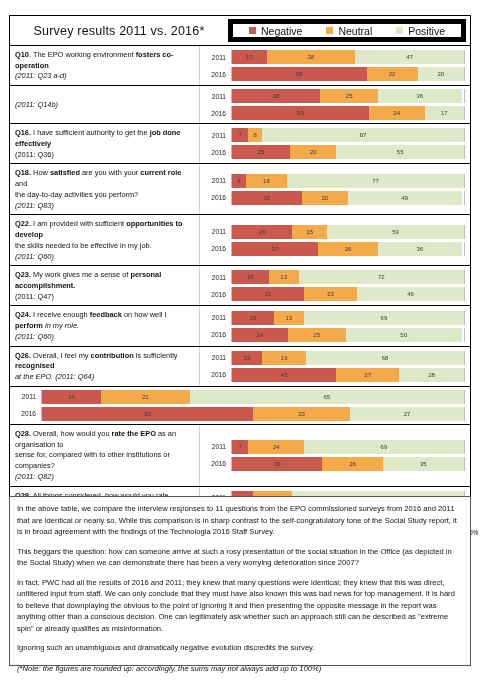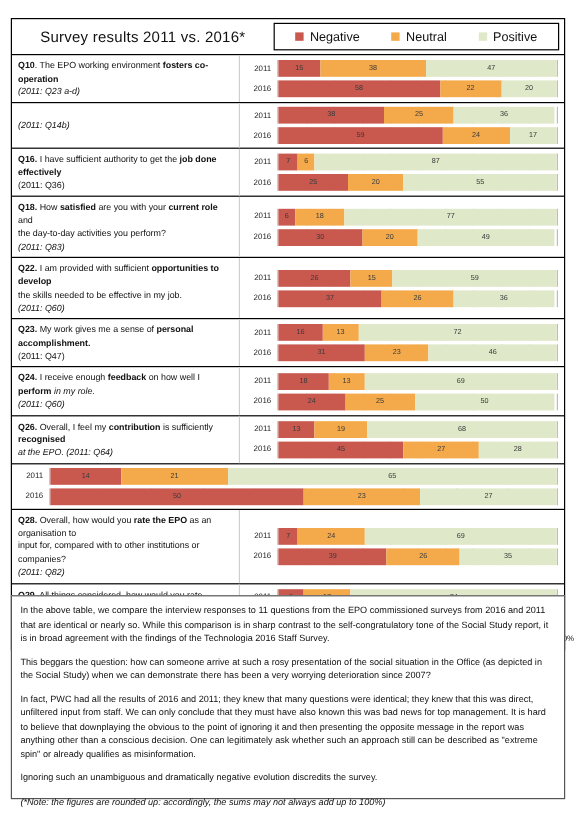--- a/index.html
+++ b/index.html
@@ -12,21 +12,21 @@
     border:1.4px solid #000;box-sizing:border-box;background:#fff;
   }
   .chart-head{
     display:flex;align-items:stretch;height:29px;border-bottom:1.4px solid #000;
   }
   .chart-title{
     flex:0 0 218px;display:flex;align-items:center;justify-content:center;
     font-size:12.5px;letter-spacing:.2px;color:#111;
   }
   .legend{
-    flex:1;margin:3px 4px 3px 0;border:1px solid #000000;background:#fff;
+    flex:1;margin:3px 4px 3px 0;border:5px solid #000000;background:#fff;
     display:flex;align-items:center;justify-content:space-around;padding:0 4px;
   }
   .legend-item{display:flex;align-items:center;gap:5px;font-size:10.5px;}
   .swatch{width:7px;height:7px;display:inline-block;}
 
   
   .qrow{display:flex;border-bottom:1.2px solid #000;}
   .qrow:last-of-type{border-bottom:none;}
   .qtext{
     flex:0 0 190px;box-sizing:border-box;padding:4px 4px 3px 5px;
@@ -543,21 +543,21 @@
                   <div class="seg neu" style="width: 23%;">23</div>
                   <div class="seg pos" style="width: 27%;">27</div>
                 </div>
               </div>
             </div>
           </div>
         </div>
         <div class="qrow">
           <div class="qtext">
             <div class="ln"><b>Q28.</b><span> Overall, how would you </span><b>rate the EPO</b><span> as an organisation to</span></div>
-            <div class="ln"><span>input for, compared with to other institutions or companies?</span></div>
+            <div class="ln"><span>sense for, compared with to other institutions or companies?</span></div>
             <div class="ln"><i>(2011: Q82)</i></div>
           </div>
           <div class="qbars">
             <div class="barline">
               <div class="yr">2011</div>
               <div class="track">
                 <div class="gridlines">
                   <span style="left: 10%;"></span>
                   <span style="left: 20%;"></span>
                   <span style="left: 30%;"></span>

